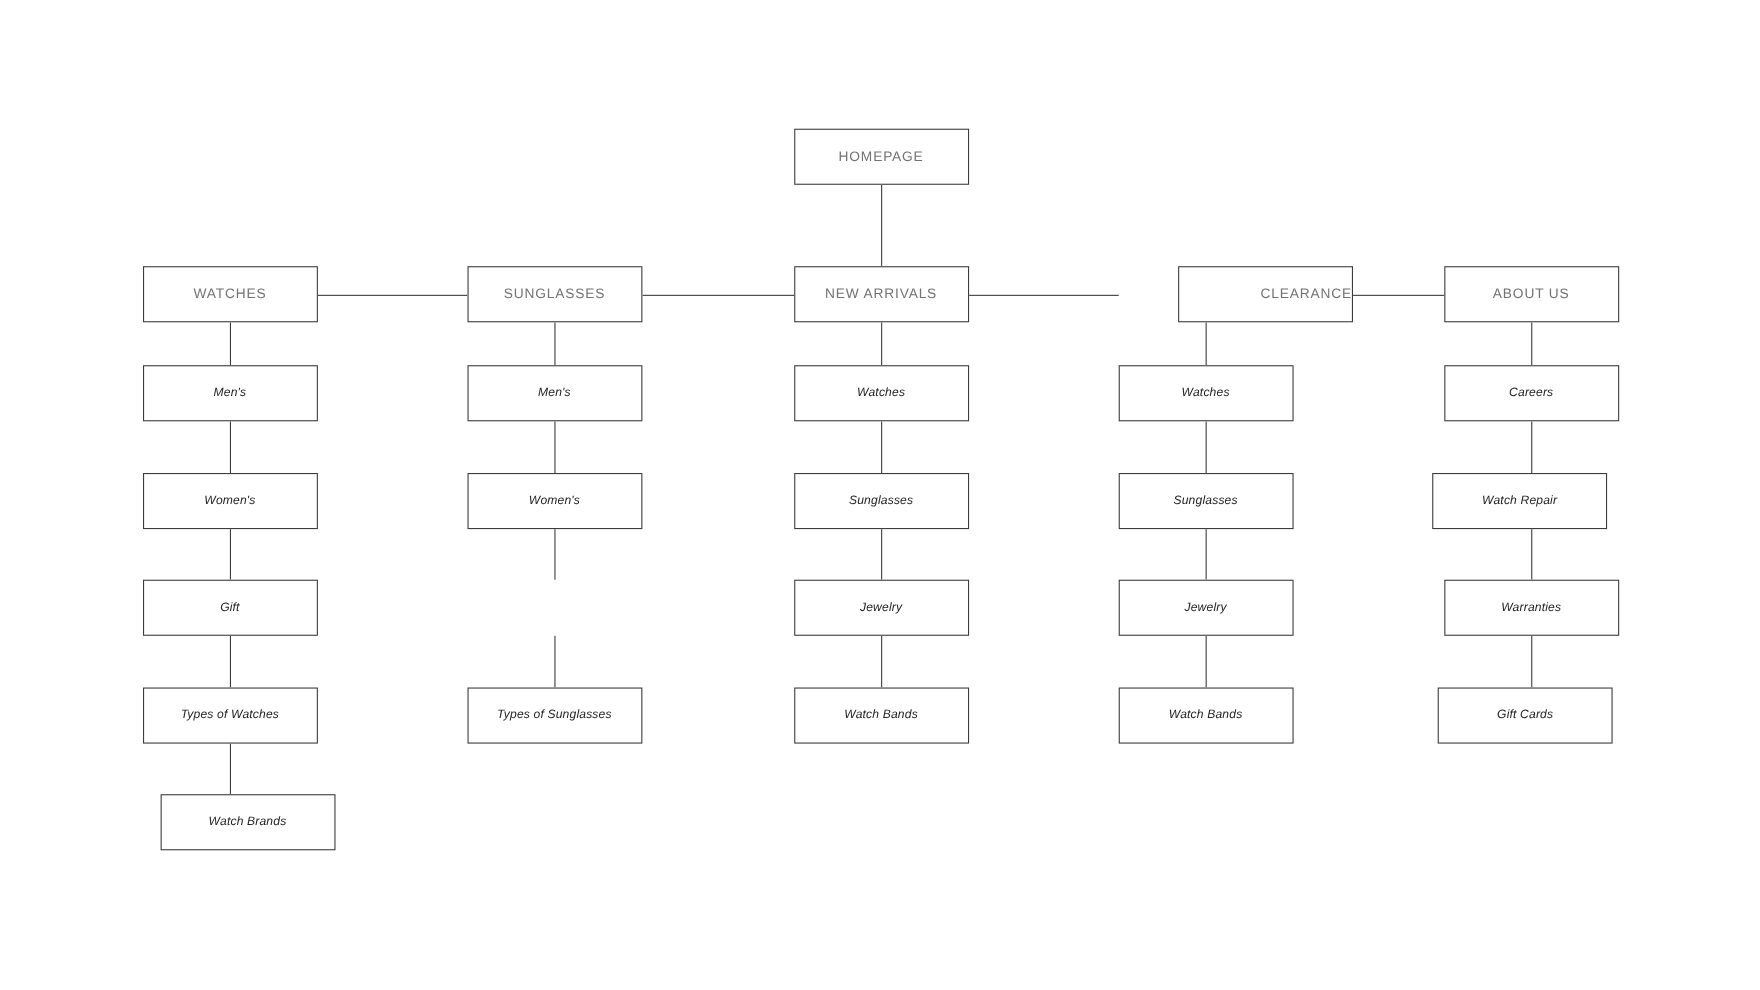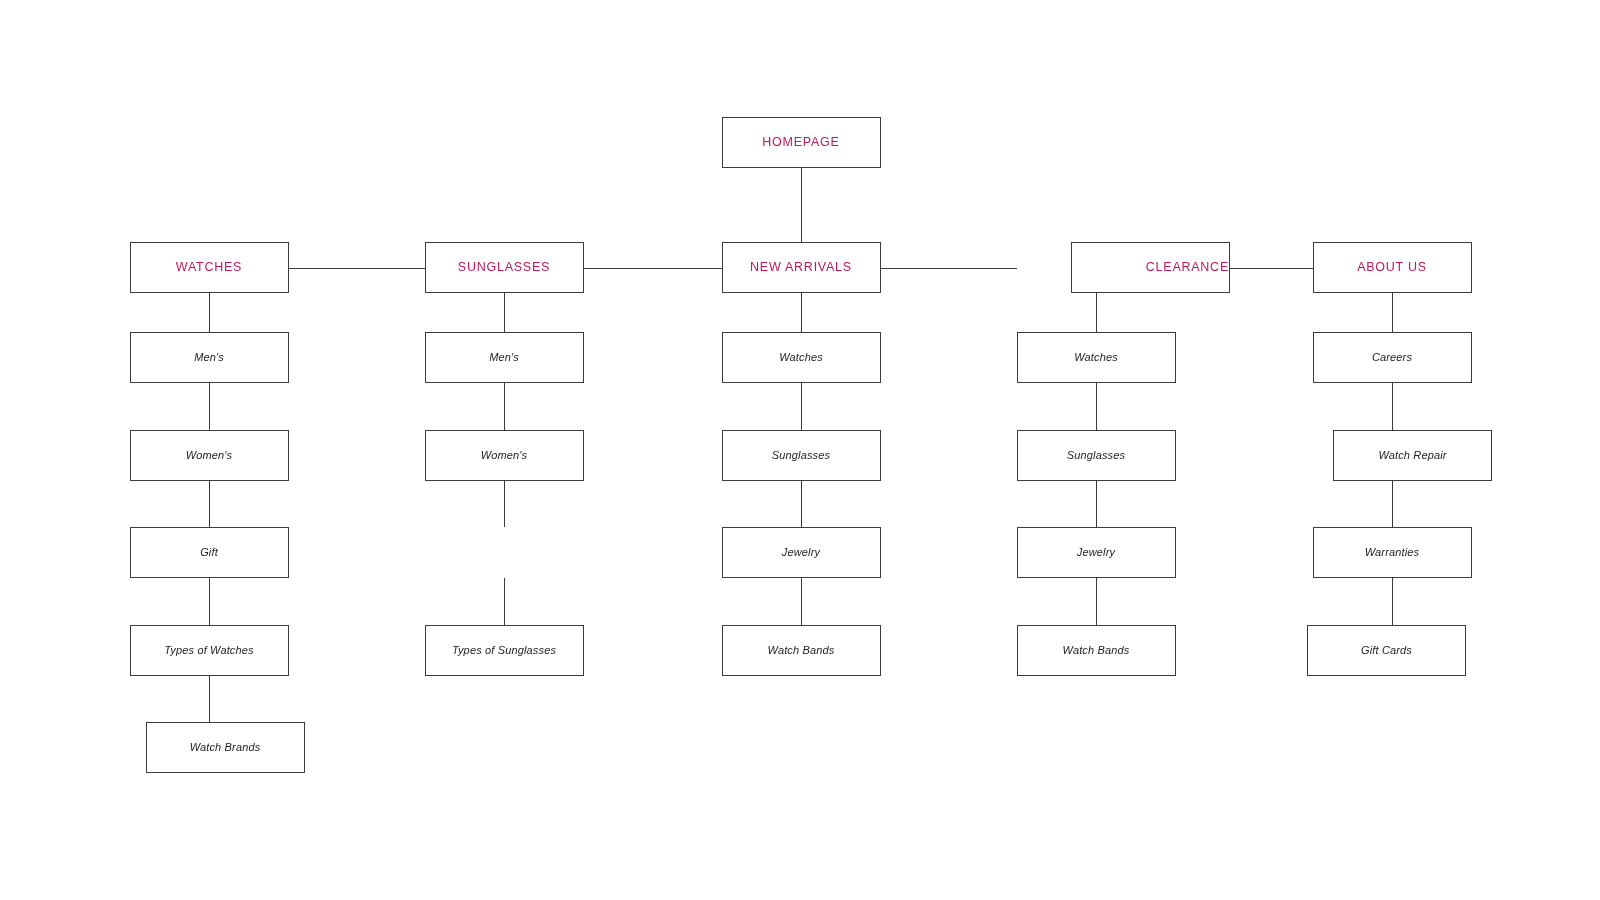--- a/index.html
+++ b/index.html
@@ -37,21 +37,21 @@
     display: block;
     color: #1c1c1c;
     line-height: 1.15;
     white-space: nowrap;
   }
   .node.level-0 .label,
   .node.level-1 .label {
     font-size: 12.5px;
     letter-spacing: 0.75px;
     text-transform: uppercase;
-    color: #be185d;
+    color: #737373;
   }
   .node.level-2 .label {
     font-size: 11px;
     letter-spacing: 0.15px;
     color: #232323;
     font-style: italic;
   }
   
   .conn {
     position: absolute;
@@ -151,21 +151,21 @@
       <span class="label">Watch Bands</span>
     </div>
     <div class="node level-1" style="left: 1312.5px; top: 242px;">
       <span class="label">ABOUT US</span>
     </div>
     <div class="conn v" style="left: 1392px; top: 293px; height: 39px;"></div>
     <div class="node level-2" style="left: 1312.5px; top: 332px;">
       <span class="label">Careers</span>
     </div>
     <div class="conn v" style="left: 1392px; top: 383px; height: 47px;"></div>
-    <div class="node level-2" style="left: 1333px; top: 430px;">
+    <div class="node level-2" style="left: 1302px; top: 430px;">
       <span class="label">Watch Repair</span>
     </div>
     <div class="conn v" style="left: 1392px; top: 481px; height: 46px;"></div>
     <div class="node level-2" style="left: 1312.5px; top: 527px;">
       <span class="label">Warranties</span>
     </div>
     <div class="conn v" style="left: 1392px; top: 578px; height: 47px;"></div>
     <div class="node level-2" style="left: 1307px; top: 625px;">
       <span class="label">Gift Cards</span>
     </div>

